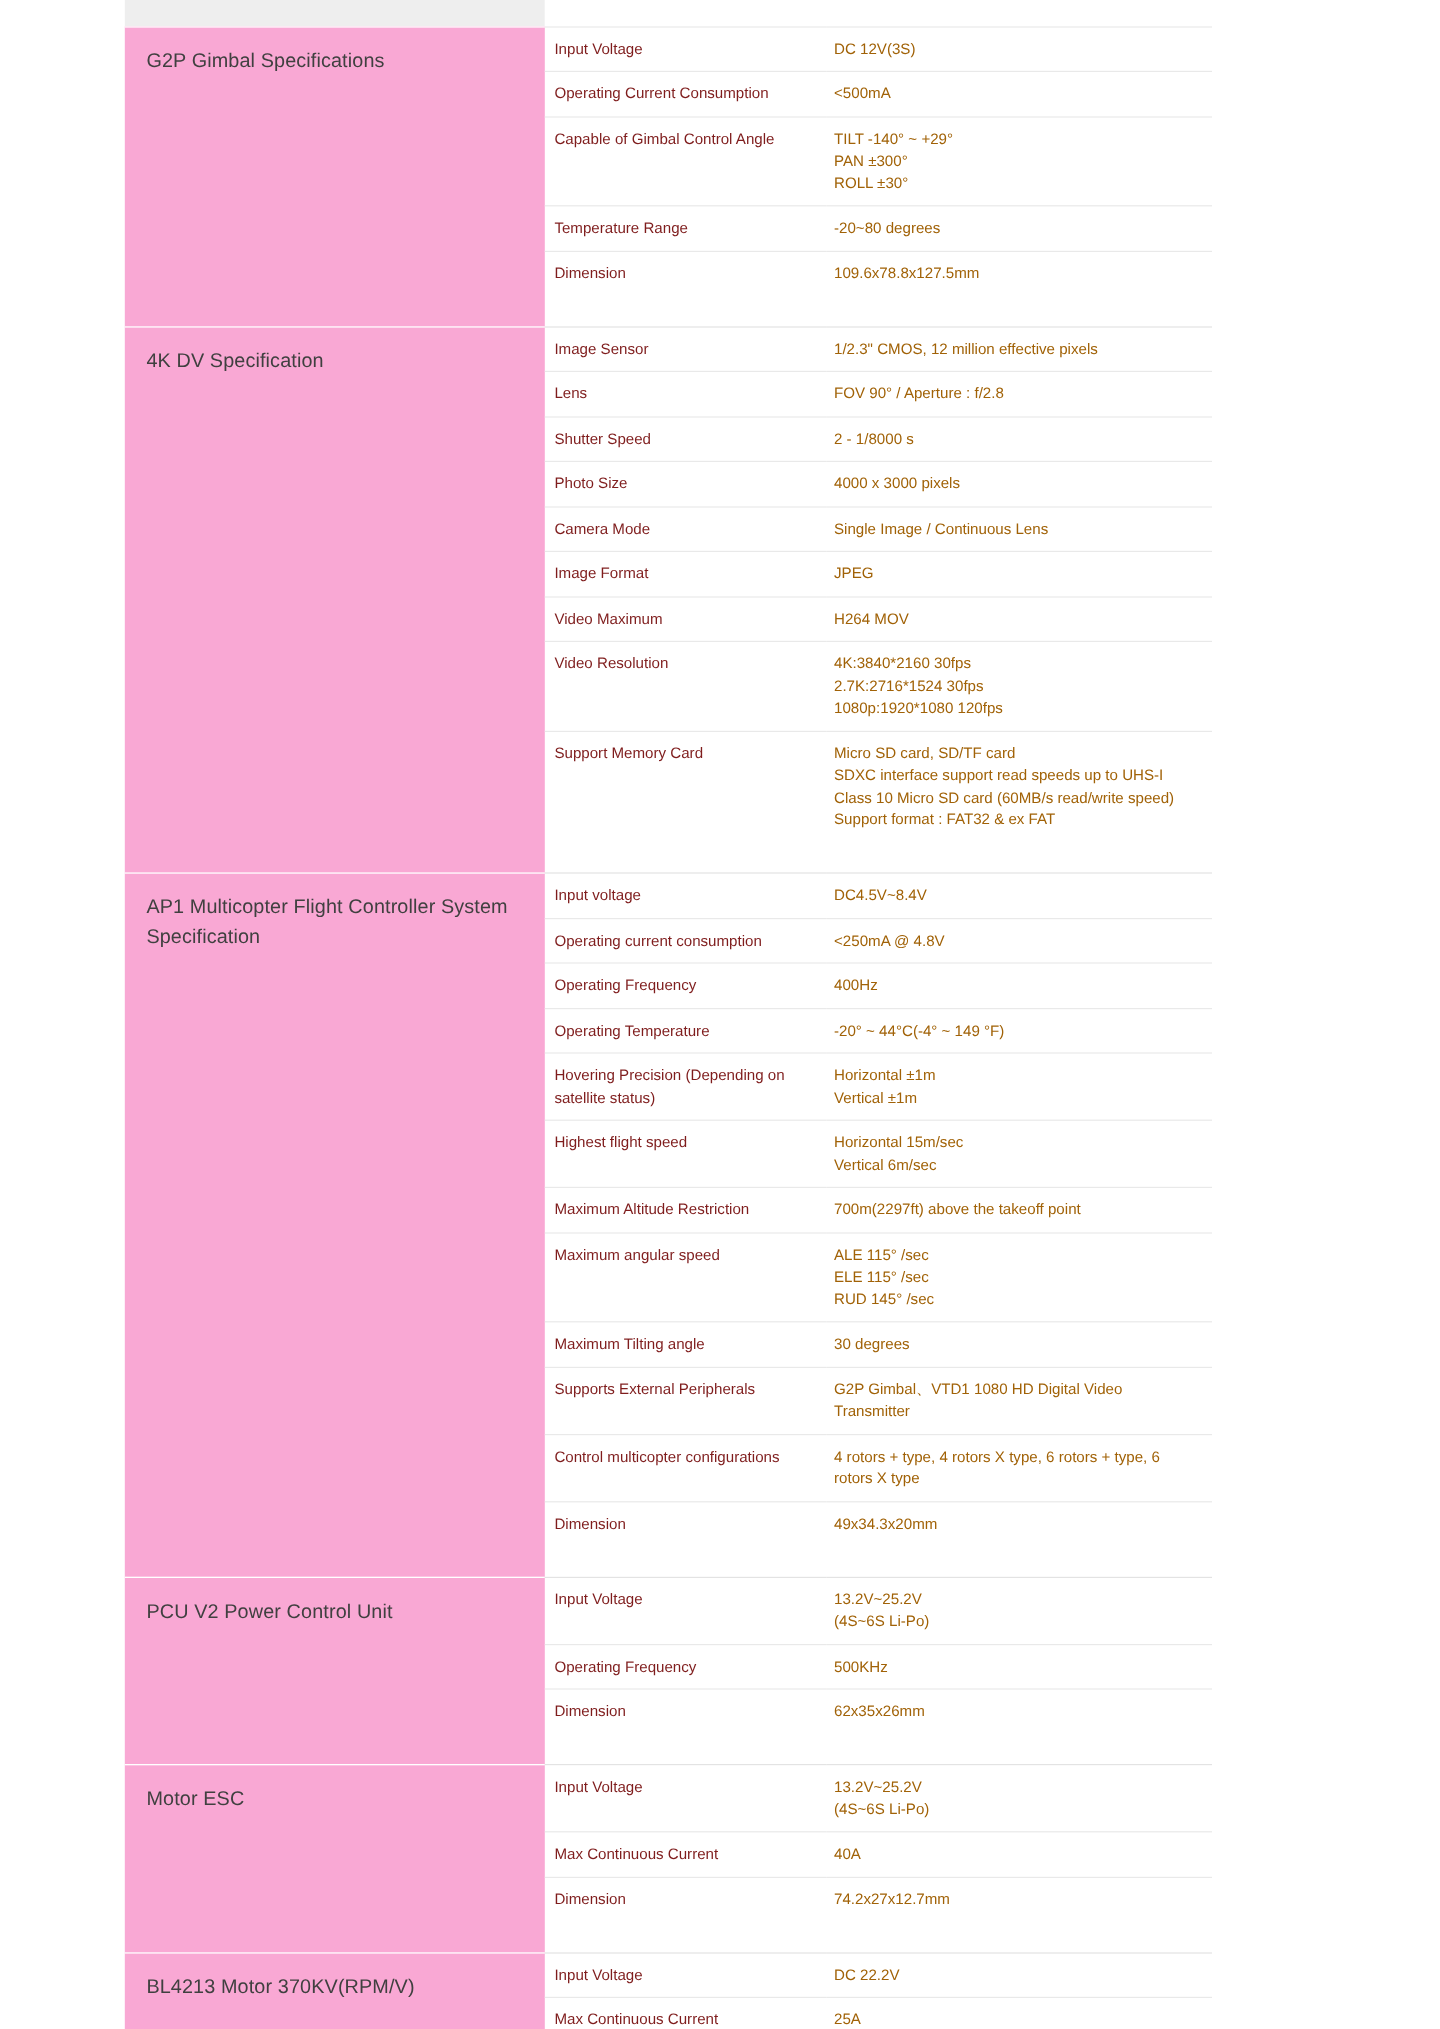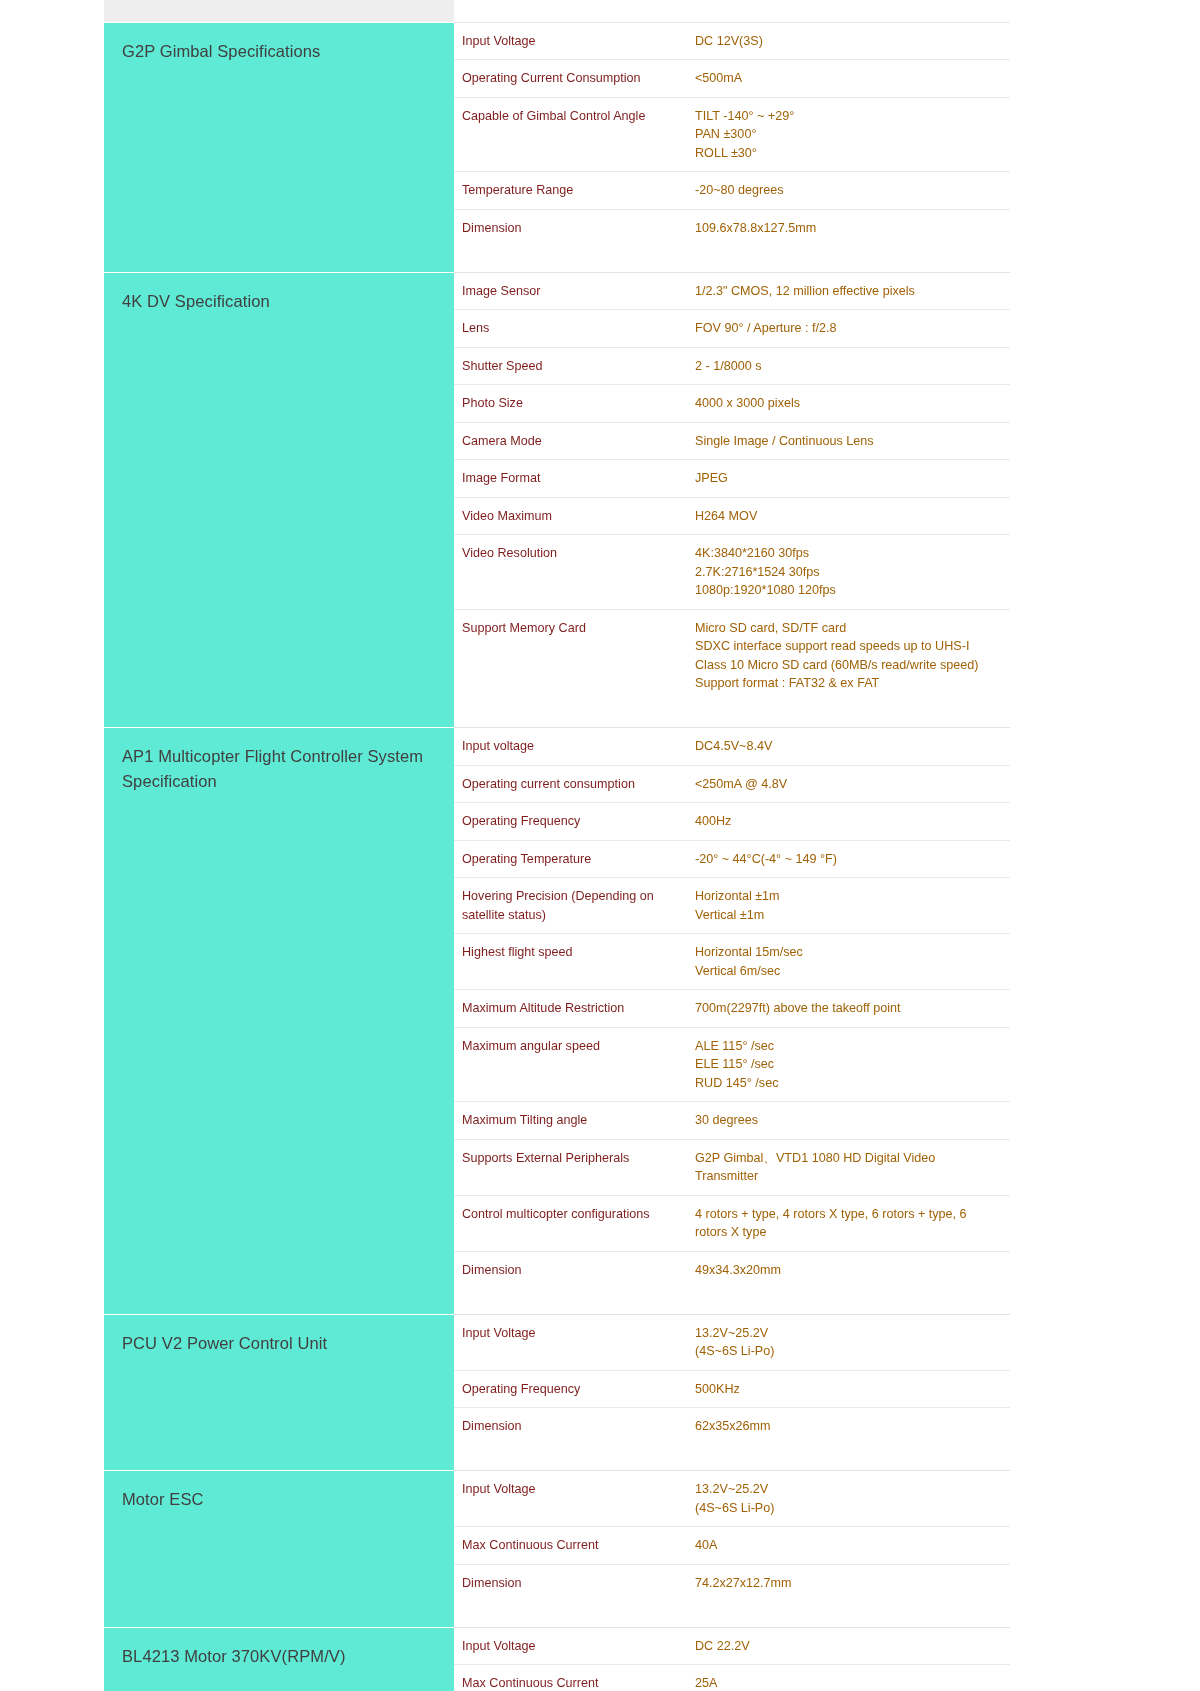--- a/index.html
+++ b/index.html
@@ -23,21 +23,21 @@
     width: 906px;
     border-collapse: collapse;
     table-layout: fixed;
   }
   .spec-table col.c-cat   { width: 350px; }
   .spec-table col.c-label { width: 235px; }
   .spec-table col.c-value { width: 321px; }
 
   
   td.cat {
-    background: #5eead4;
+    background: #f9a8d4;
     vertical-align: top;
     padding: 16px 0 16px 18px;
     border-top: 1px solid #ffffff;
     border-bottom: 1px solid #ffffff;
   }
   td.cat .cat-title {
     font-size: 16.5px;
     line-height: 25px;
     color: #404040;
     font-weight: 400;

